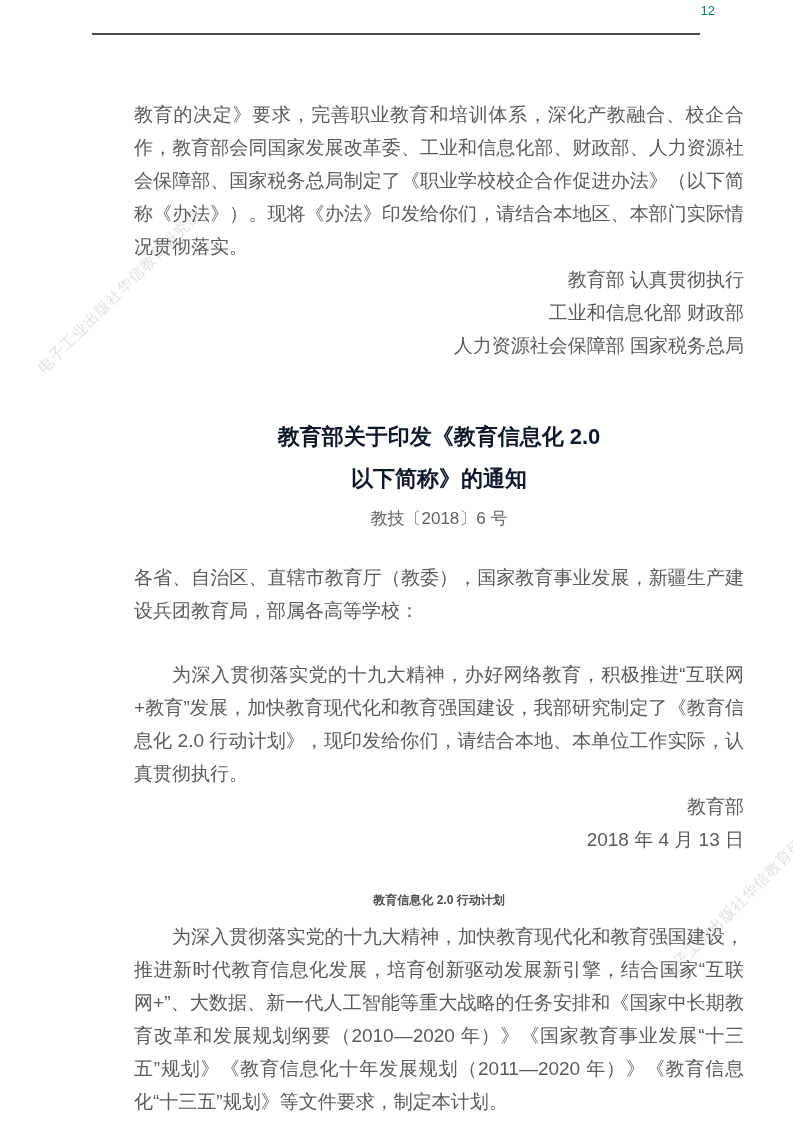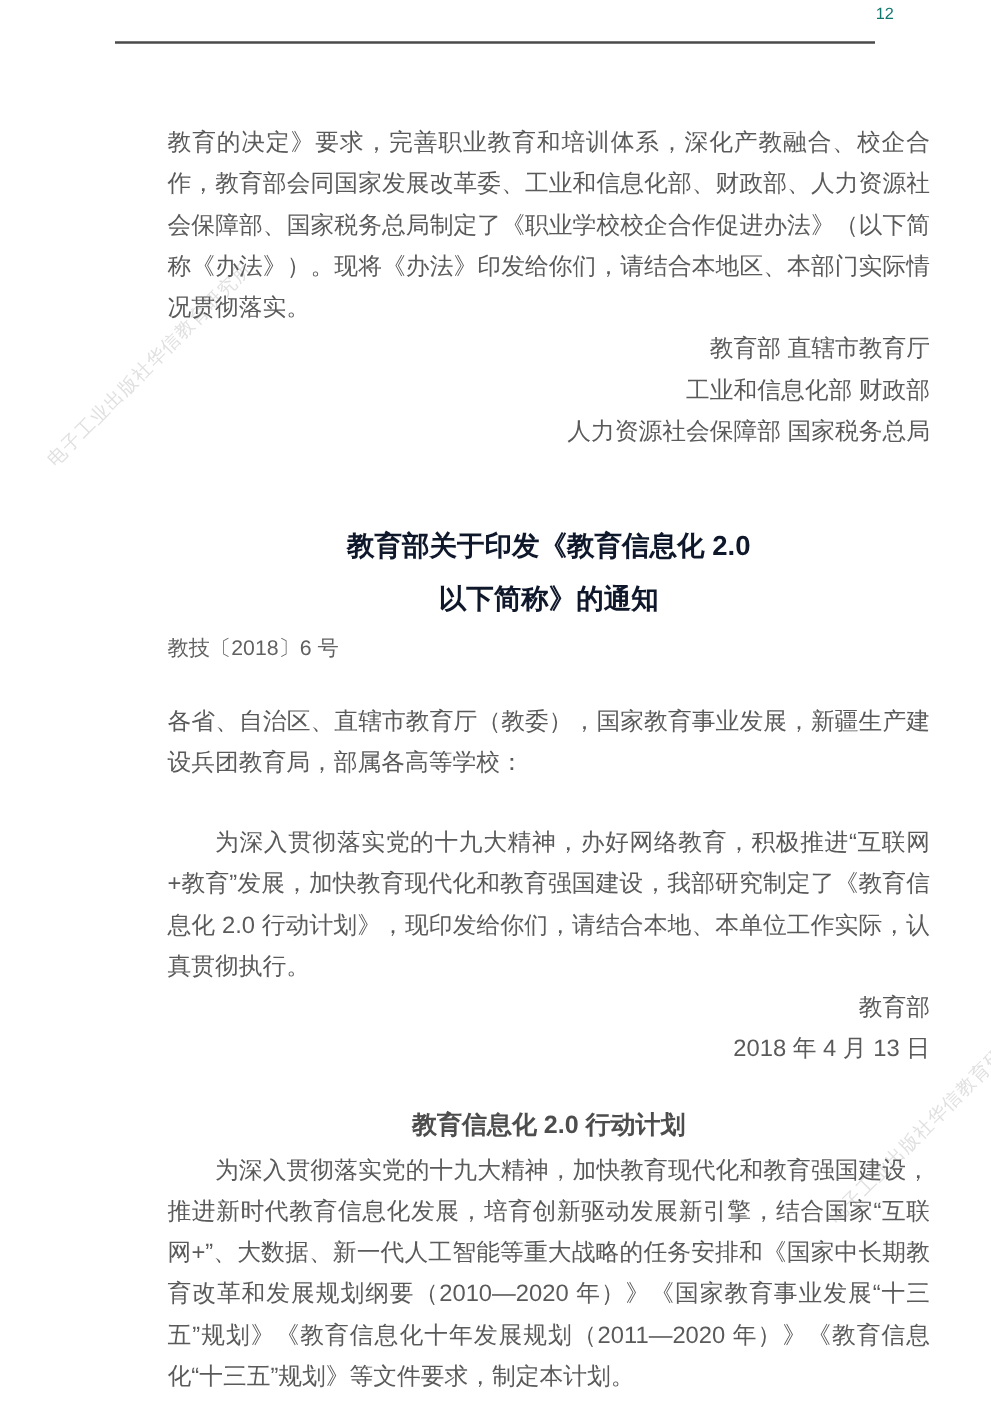--- a/index.html
+++ b/index.html
@@ -38,34 +38,34 @@
 
   .notice-title {
     margin-top: 54px;
     text-align: center;
     font-weight: bold;
     font-size: 22px; line-height: 42px;
     color: #0f172a;
   }
   .doc-number {
     margin-top: 2px;
-    text-align: left;
+    text-align: center;
     font-size: 17px; color: #616161;
     line-height: 33px;
   }
   .recipients { margin-top: 26px !important; }
   .body-indent { text-indent: 2em; }
   .notice-body { margin-top: 31px !important; }
   .sig2 { margin-top: 0; }
 
   .plan-title {
     margin-top: 26px;
     text-align: center;
     font-weight: bold;
-    font-size: 20px; line-height: 36px;
+    font-size: 12px; line-height: 36px;
     color: #4d4d4d;
   }
   .plan-intro { margin-top: 2px !important; }
 
   .watermark {
     position: absolute;
     width: 230px;
     text-align: center;
     transform: rotate(-45deg);
     color: #e0e0e0;
@@ -87,21 +87,21 @@
   <div class="header-rule"></div>
 
   <div class="watermark watermark-top-left">电子工业出版社华信教育研究所</div>
   <div class="watermark watermark-bottom-right">电子工业出版社华信教育研究所</div>
 
   <div class="content">
 
     <p class="para-continued">教育的决定》要求，完善职业教育和培训体系，深化产教融合、校企合作，教育部会同国家发展改革委、工业和信息化部、财政部、人力资源社会保障部、国家税务总局制定了《职业学校校企合作促进办法》（以下简称《办法》）。现将《办法》印发给你们，请结合本地区、本部门实际情况贯彻落实。</p>
 
     <div class="sig-block">
-      <div class="sig-line">教育部 直辖市教育厅</div>
+      <div class="sig-line">教育部 认真贯彻执行</div>
       <div class="sig-line">工业和信息化部 财政部</div>
       <div class="sig-line">人力资源社会保障部 国家税务总局</div>
     </div>
 
     <div class="notice-title">
       <div>教育部关于印发《教育信息化 2.0</div>
       <div>以下简称》的通知</div>
     </div>
 
     <div class="doc-number">教技〔2018〕6 号</div>

